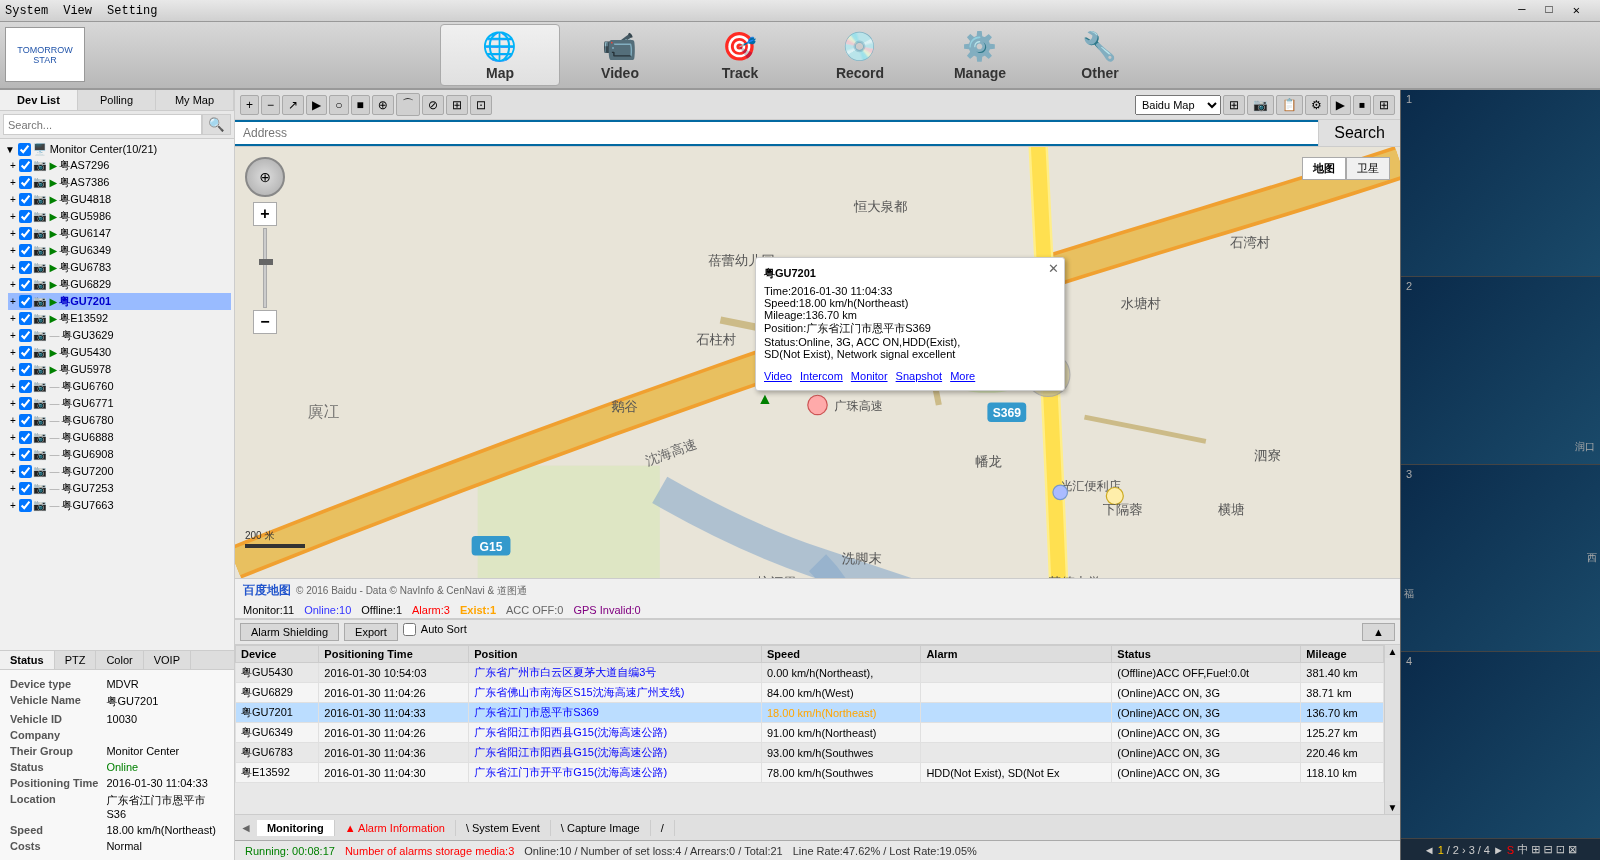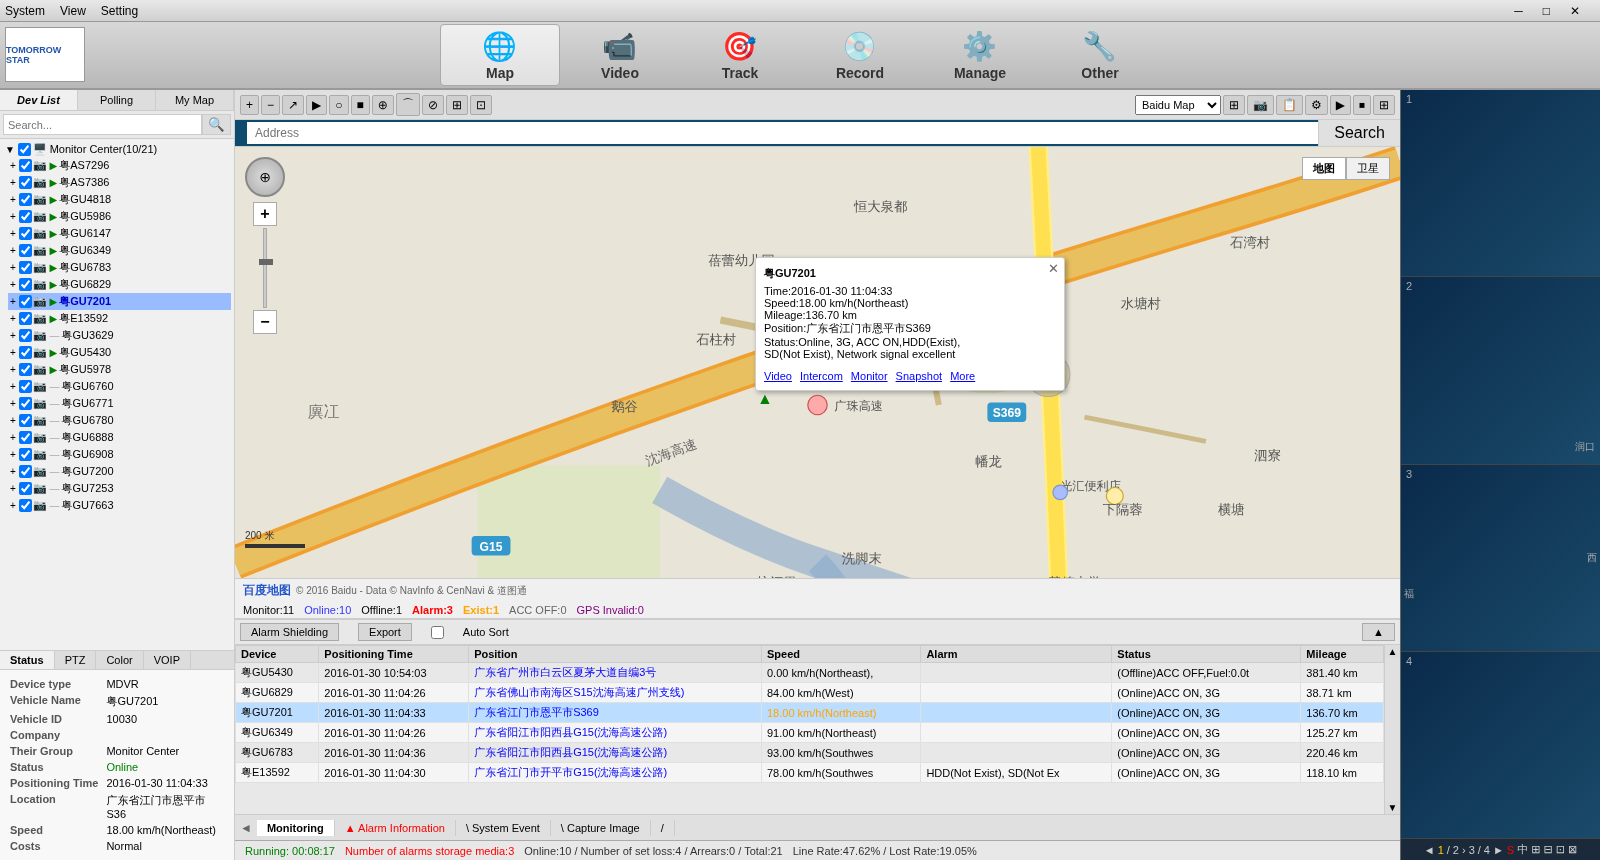--- a/index.html
+++ b/index.html
@@ -3,21 +3,21 @@
   <meta charset="utf-8">
   <style>
     * { margin: 0; padding: 0; box-sizing: border-box; }
     body { font-family: Arial, sans-serif; font-size: 12px; background: #c0c0c0; width: 1600px; height: 860px; overflow: hidden; }
 
     
     .top-menubar {
       display: flex; align-items: center; background: linear-gradient(to bottom, #e8e8e8, #d0d0d0);
       height: 22px; border-bottom: 1px solid #999; padding: 0 5px;
     }
-    .top-menubar span { margin-right: 15px; font-size: 12px; cursor: pointer; }
+    .top-menubar span { margin-right: 15px; font-size: 12px; cursor: pointer; font-family: Liberation Mono, monospace; }
 
     
     .nav-tabs {
       display: flex; align-items: center; justify-content: center;
       background: linear-gradient(to bottom, #d8d8d8, #b8b8b8);
       height: 68px; border-bottom: 2px solid #999; position: relative;
     }
     .nav-tab {
       display: flex; flex-direction: column; align-items: center; justify-content: center;
       width: 120px; height: 62px; cursor: pointer; border-radius: 4px;
@@ -29,21 +29,21 @@
     .logo-area { position: absolute; left: 5px; top: 5px; background: #fff; width: 80px; height: 55px;
       border: 1px solid #999; display: flex; align-items: center; justify-content: center; font-size: 10px; color: #333; }
 
     
     .main-layout { display: flex; height: calc(860px - 90px); }
 
     
     .left-panel { width: 235px; background: #f0f0f0; border-right: 1px solid #ccc; display: flex; flex-direction: column; }
     .left-tabs { display: flex; background: #ddd; border-bottom: 1px solid #ccc; }
     .left-tab { flex: 1; text-align: center; padding: 4px; cursor: pointer; font-size: 11px; border-right: 1px solid #ccc; }
-    .left-tab.active { background: #f0f0f0; font-weight: bold; font-style: italic; }
+    .left-tab.active { background: #f0f0f0; font-weight: bold; }
 
     .search-bar { display: flex; padding: 3px; background: #e8e8e8; border-bottom: 1px solid #ccc; }
     .search-bar input { flex: 1; border: 1px solid #ccc; padding: 2px 4px; font-size: 11px; }
     .search-bar button { background: #ddd; border: 1px solid #ccc; padding: 2px 5px; cursor: pointer; }
 
     .device-tree { flex: 1; overflow-y: auto; padding: 3px; font-size: 11px; }
     .tree-group { margin-left: 5px; }
     .tree-item { display: flex; align-items: center; padding: 1px 2px; cursor: pointer; white-space: nowrap; }
     .tree-item.selected { background: #99bbff; }
     .tree-item .expand { margin-right: 3px; font-size: 10px; }
@@ -62,21 +62,21 @@
     .device-info td:first-child { color: #555; font-weight: bold; white-space: nowrap; }
     .device-info td:last-child { color: #000; }
 
     
     .center-panel { flex: 1; display: flex; flex-direction: column; background: #e8e8e8; }
 
     
     .map-toolbar { display: flex; align-items: center; padding: 3px 5px; background: #e0e0e0; border-bottom: 1px solid #ccc; gap: 2px; }
     .map-toolbar button { background: #d0d0d0; border: 1px solid #aaa; padding: 2px 5px; cursor: pointer; font-size: 12px; border-radius: 2px; }
 
-    .address-bar { display: flex; align-items: center; border-bottom: 1px solid #ccc; background: #0c4a6e; padding-left: 12px; }
+    .address-bar { display: flex; align-items: center; border-bottom: 1px solid #ccc; background: #0369a1; }
     .address-bar input { flex: 1; border: none; padding: 4px 8px; font-size: 12px; outline: none; }
     .address-bar .search-btn { background: #e0e0e0; border: none; border-left: 1px solid #ccc; padding: 4px 15px; cursor: pointer; font-size: 16px; }
 
     
     .map-area { flex: 1; position: relative; overflow: hidden; background: #e8e4d8; }
 
     
     .map-svg { position: absolute; top: 0; left: 0; width: 100%; height: 100%; }
 
     
@@ -106,21 +106,21 @@
     
     .map-scale { position: absolute; bottom: 30px; left: 10px; font-size: 10px; color: #333; }
     .map-scale-bar { width: 60px; height: 4px; background: #333; border: 1px solid #333; margin-top: 1px; }
 
     
     .map-footer { display: flex; align-items: center; padding: 3px 8px; background: #f0f0f0; border-top: 1px solid #ccc; font-size: 10px; color: #666; }
     .baidu-logo { font-weight: bold; color: #2255cc; margin-right: 5px; font-size: 12px; }
 
     
     .data-panel { height: 195px; display: flex; flex-direction: column; border-top: 1px solid #ccc; }
-    .data-toolbar { display: flex; align-items: center; padding: 3px 5px; background: #e8e8e8; border-bottom: 1px solid #ccc; gap: 19px; }
+    .data-toolbar { display: flex; align-items: flex-start; padding: 3px 5px; background: #e8e8e8; border-bottom: 1px solid #ccc; gap: 5px; }
     .data-toolbar button { background: #d8d8d8; border: 1px solid #aaa; padding: 2px 10px; cursor: pointer; font-size: 11px; }
     .data-toolbar label { font-size: 11px; }
 
     .data-table-container { flex: 1; overflow-y: auto; }
     .data-table { width: 100%; border-collapse: collapse; font-size: 11px; }
     .data-table th { background: #ddd; border: 1px solid #ccc; padding: 2px 5px; text-align: left; font-weight: bold; position: sticky; top: 0; white-space: nowrap; }
     .data-table td { border: 1px solid #e0e0e0; padding: 2px 5px; white-space: nowrap; }
     .data-table tr:nth-child(even) { background: #f5f5f5; }
     .data-table tr.selected { background: #bbddff; }
 
@@ -145,42 +145,42 @@
     
     ::-webkit-scrollbar { width: 8px; height: 8px; }
     ::-webkit-scrollbar-track { background: #f0f0f0; }
     ::-webkit-scrollbar-thumb { background: #aaa; border-radius: 3px; }
 
     .data-scroll-arrows { display: flex; flex-direction: column; align-items: center; justify-content: space-between; background: #e0e0e0; width: 16px; border-left: 1px solid #ccc; }
     .data-scroll-arrows button { background: #ddd; border: none; cursor: pointer; font-size: 10px; width: 16px; padding: 1px; }
 
     .stats-row { display: flex; align-items: center; padding: 2px 8px; background: #f0f0f0; border-bottom: 1px solid #ccc; font-size: 11px; gap: 10px; }
     .stats-row span.online { color: #3333ff; font-weight: normal; }
-    .stats-row span.alarm { color: red; font-weight: bold; }
+    .stats-row span.alarm { color: red; font-weight: normal; }
     .stats-row span.idle { color: orange; font-weight: bold; }
     .stats-row span.acc-off { color: #666; }
     .stats-row span.gps-invalid { color: purple; }
   </style>
 </head>
 <body>
 
 <div class="top-menubar">
   <span>System</span>
   <span>View</span>
   <span>Setting</span>
   <div style="margin-left:auto; display:flex; gap:5px;">
     <span style="cursor:pointer;">─</span>
     <span style="cursor:pointer;">□</span>
     <span style="cursor:pointer;">✕</span>
   </div>
 </div>
 
 <div class="nav-tabs">
   <div class="logo-area">
-    <span style="font-size:9px; color:#2255aa; font-weight:bold;">TOMORROW STAR</span>
+    <span style="font-size:9px; text-align:center; color:#2255aa; font-weight:normal;">TOMORROW STAR</span>
   </div>
   <div class="nav-tab active">
     <span class="tab-icon">🌐</span>
     <span>Map</span>
   </div>
   <div class="nav-tab">
     <span class="tab-icon">📹</span>
     <span>Video</span>
   </div>
   <div class="nav-tab">

